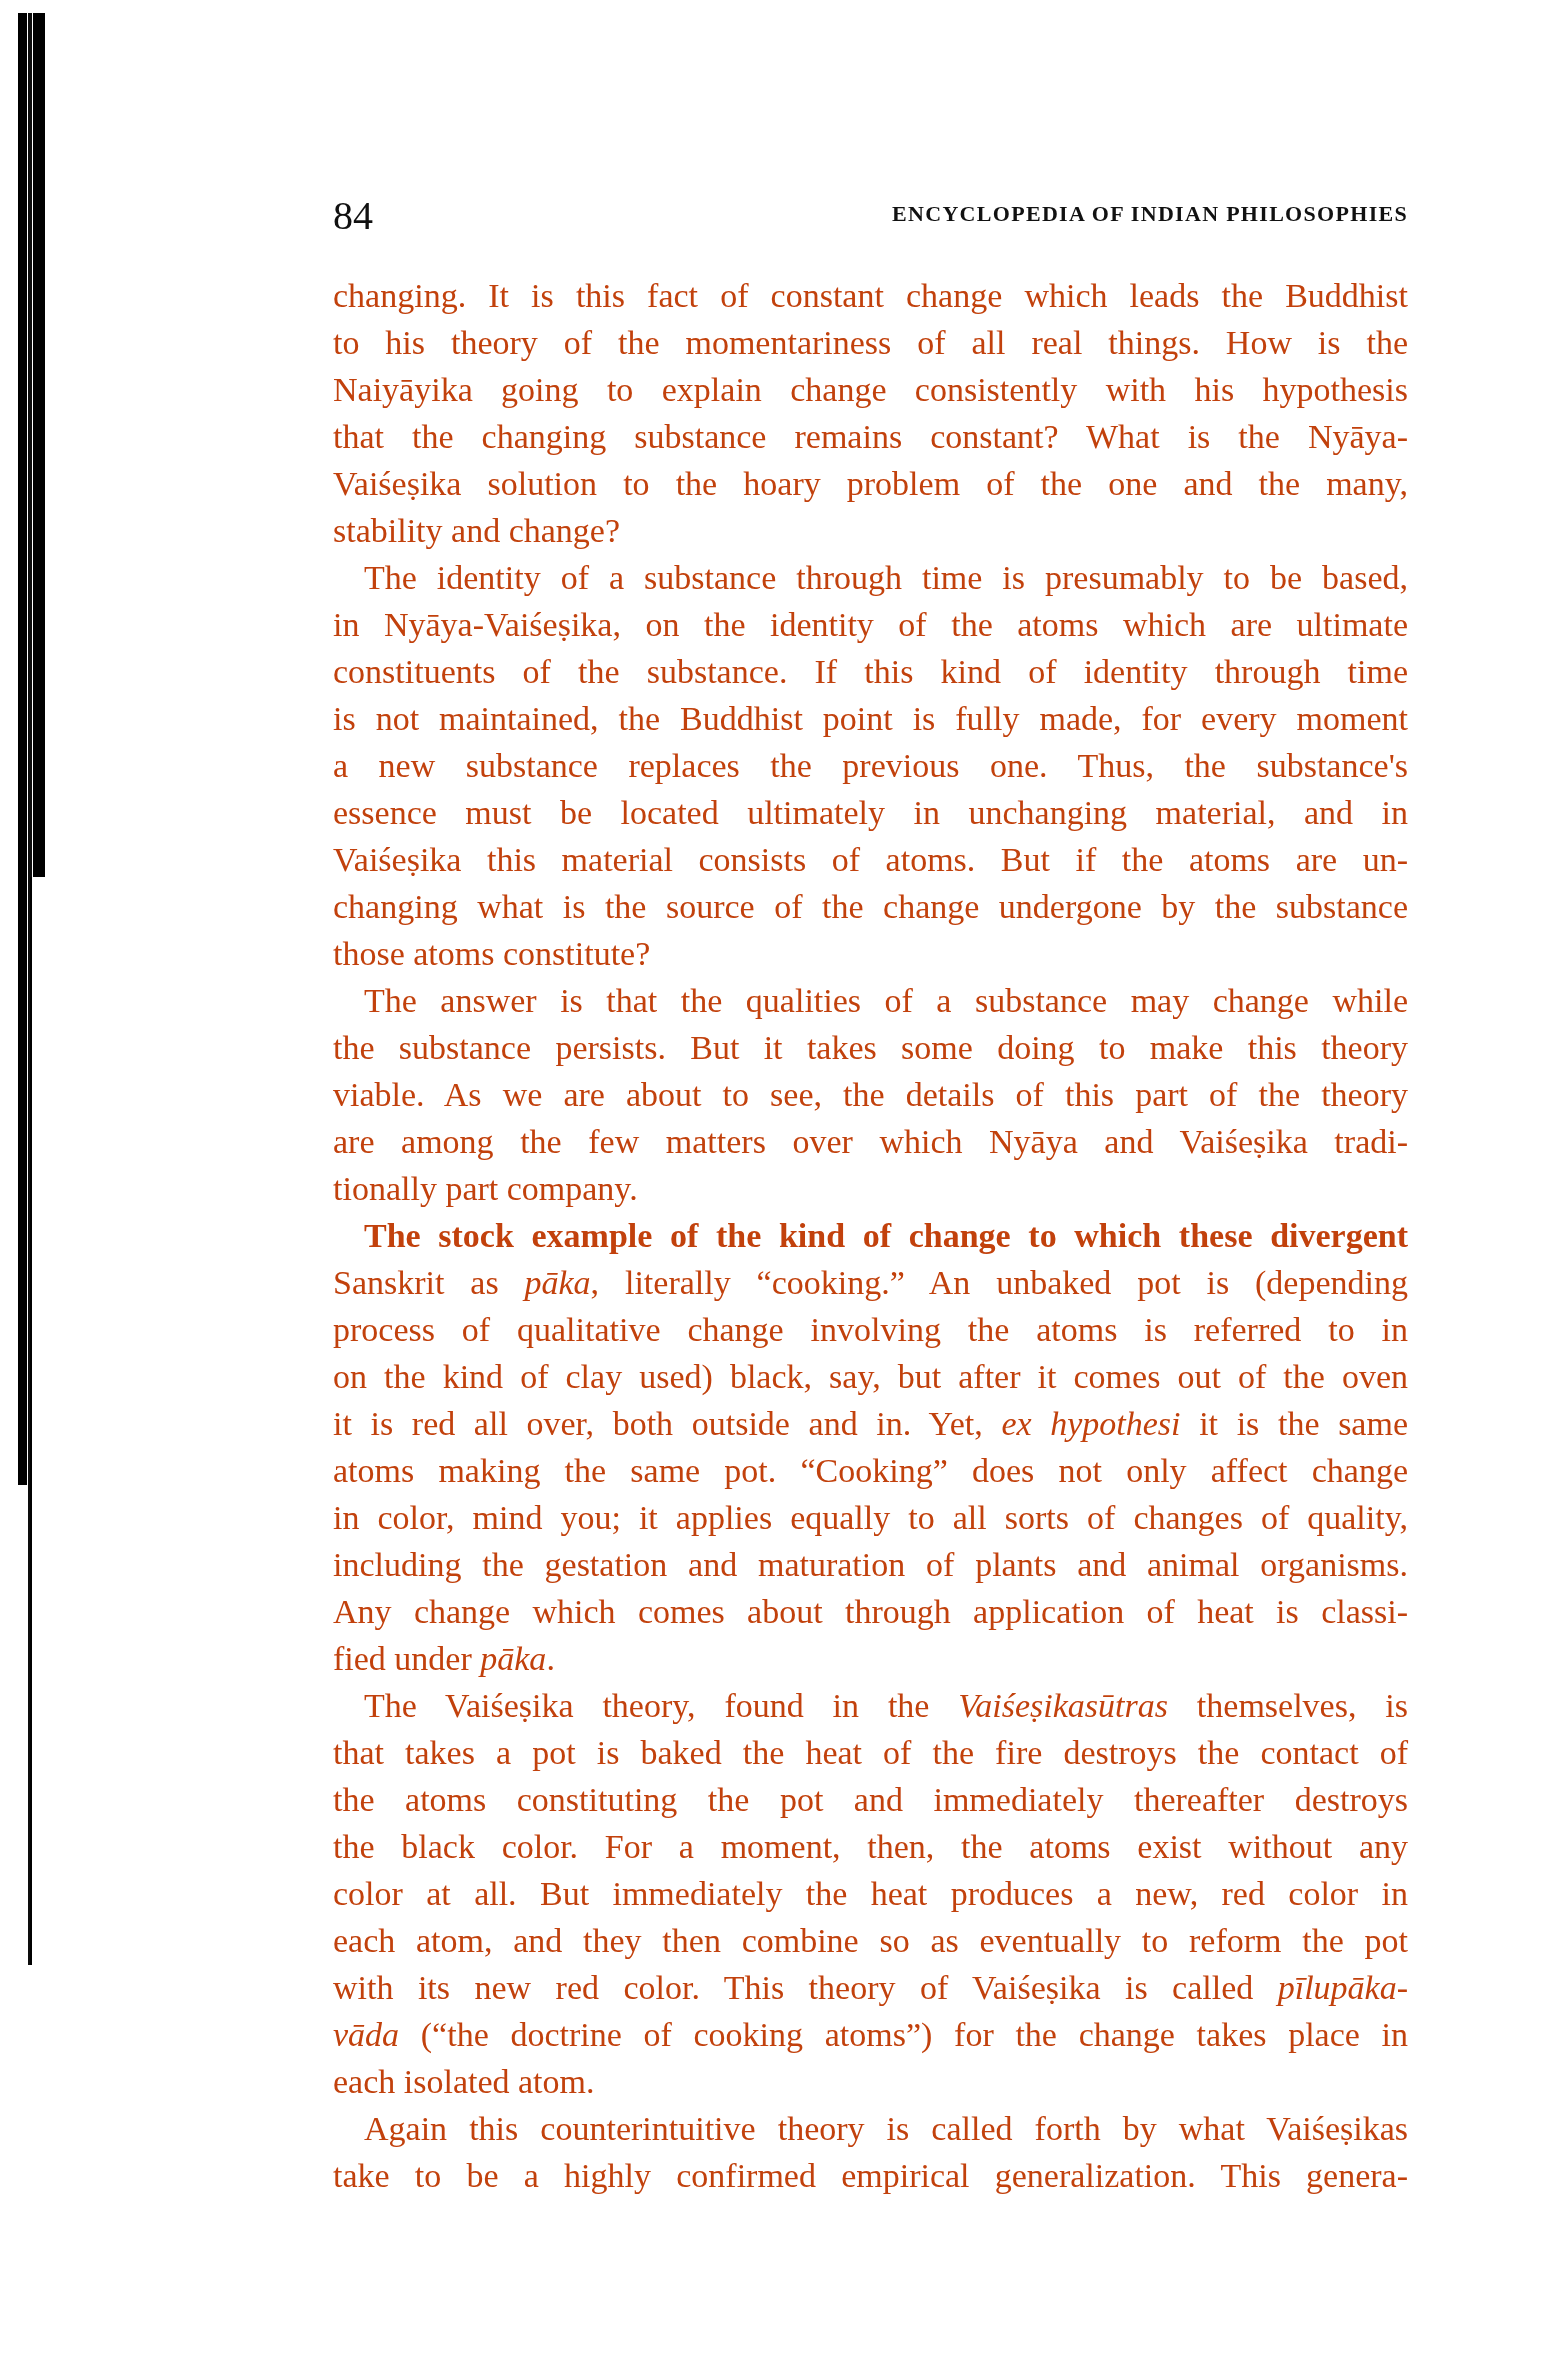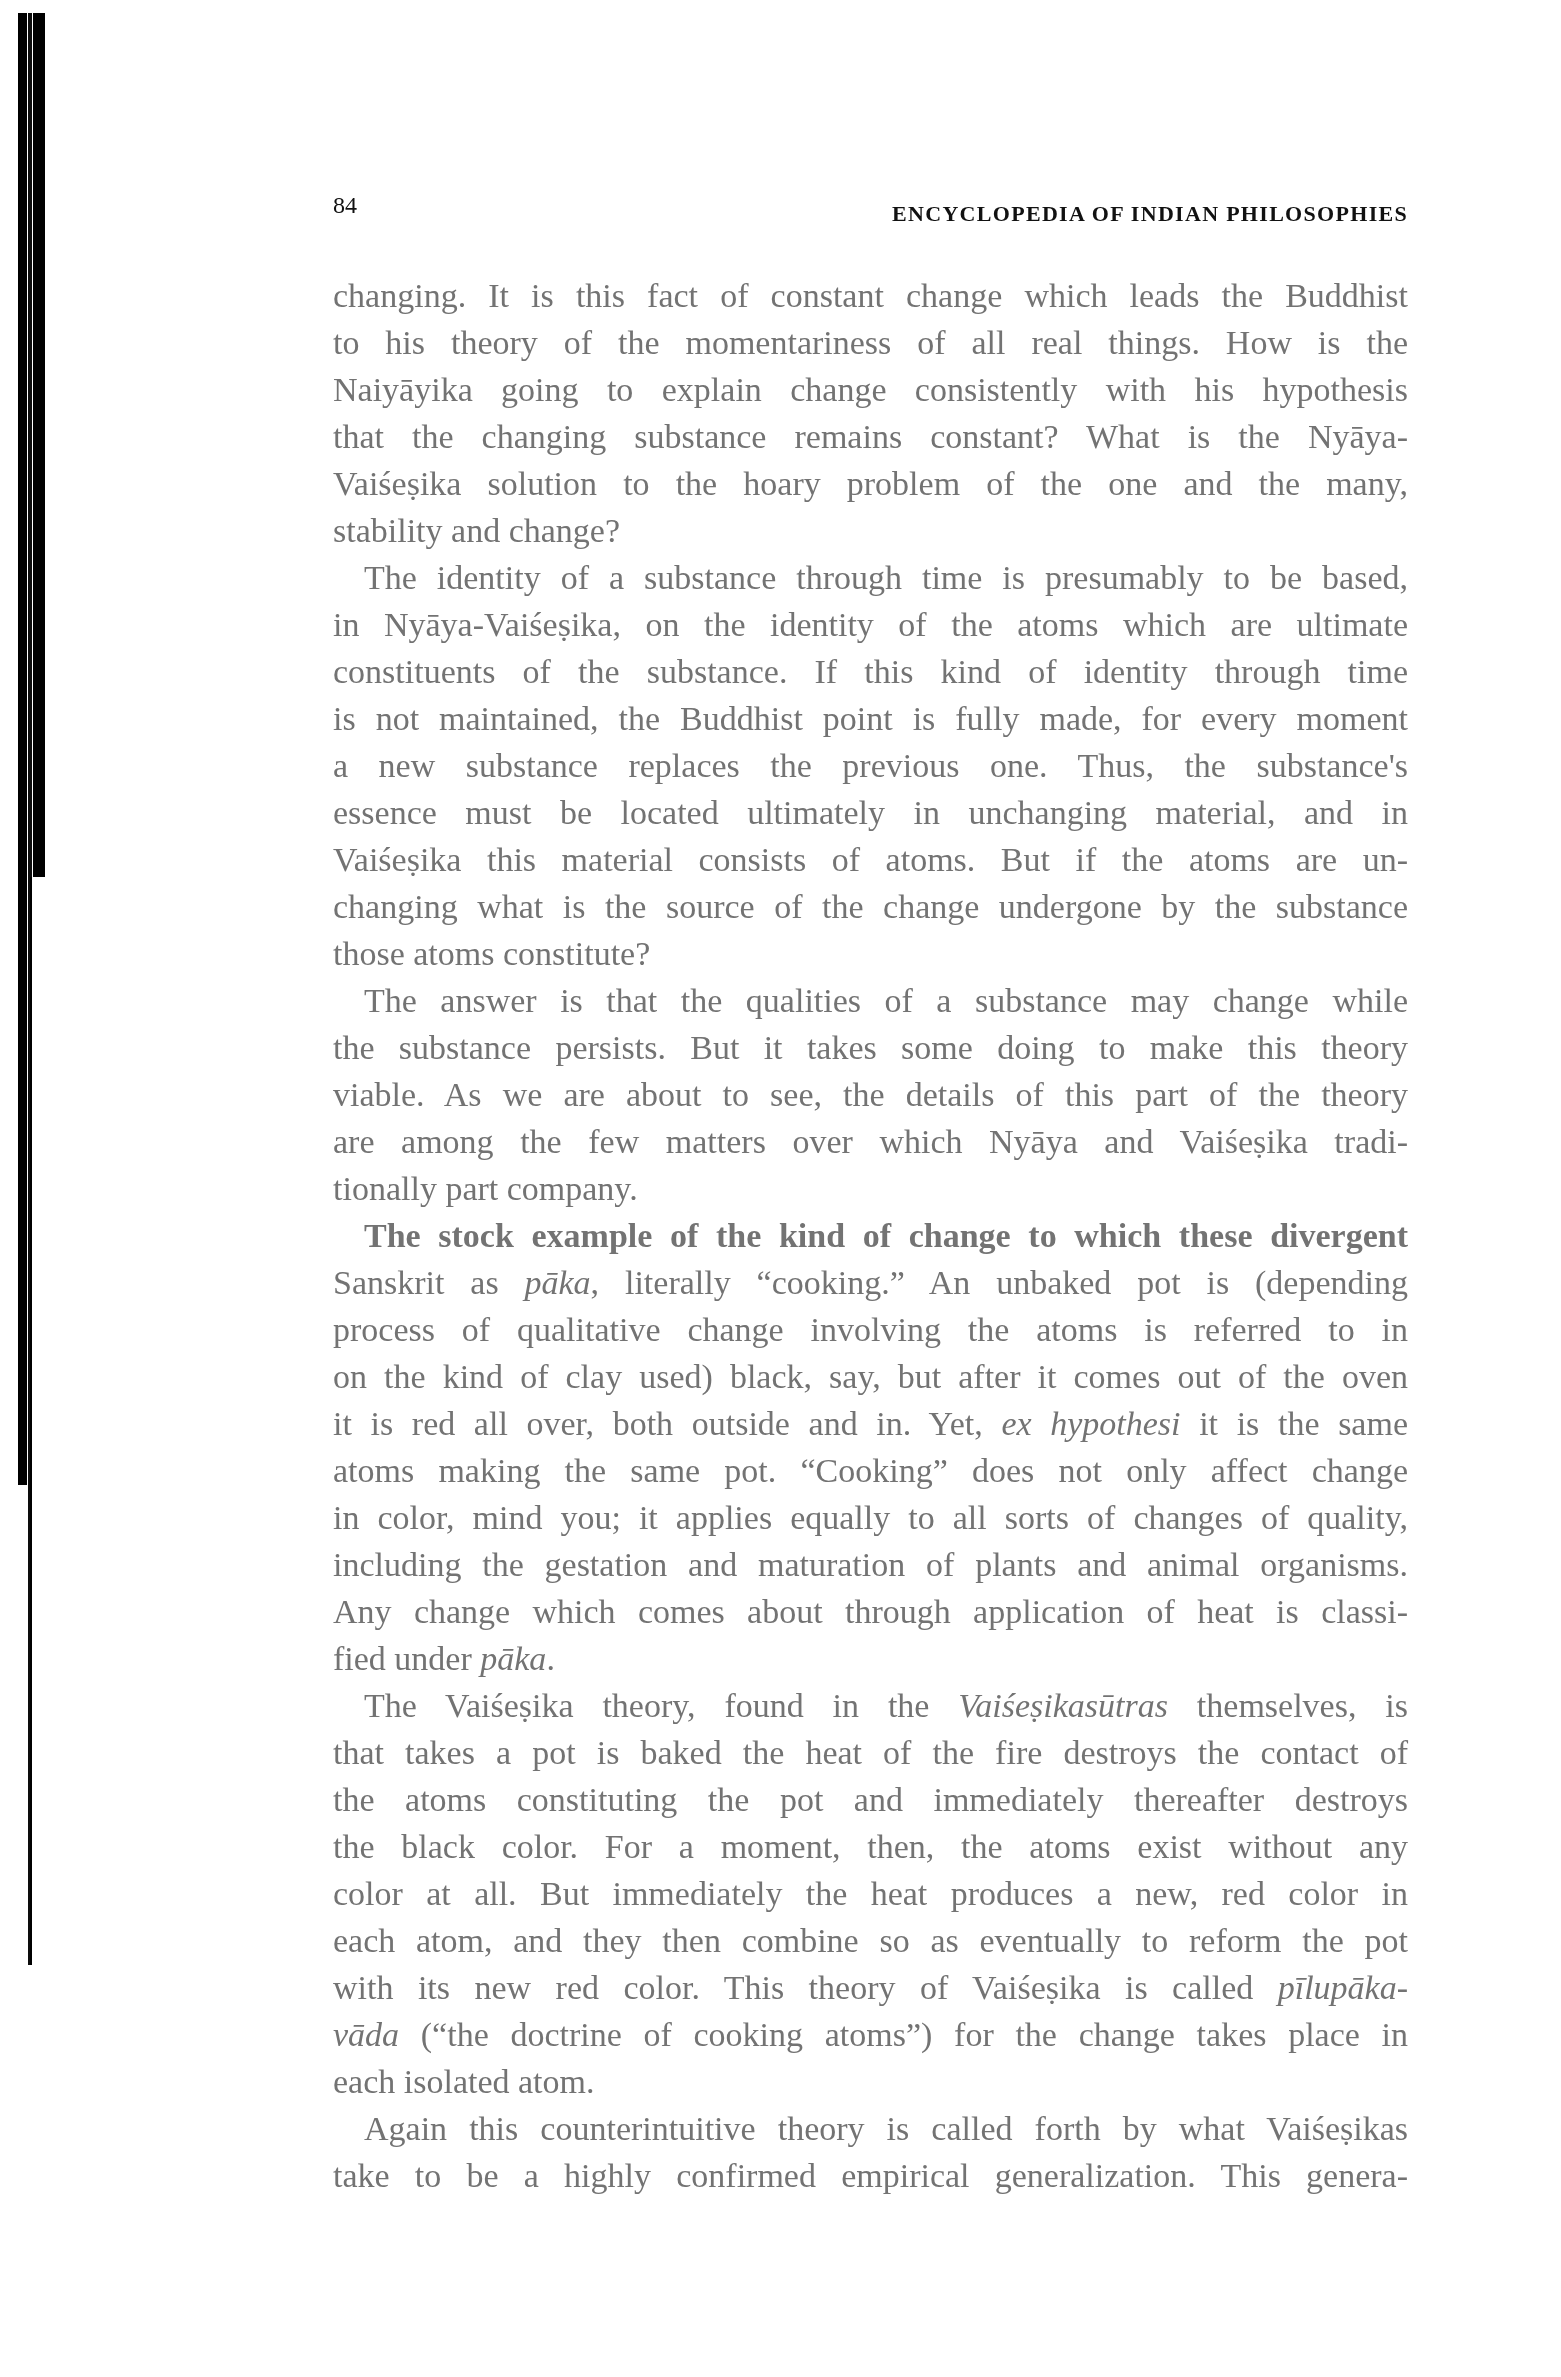--- a/index.html
+++ b/index.html
@@ -8,27 +8,27 @@
 
     
     .binding { position: absolute; top: 12.8px; left: 18px; width: 28px; height: 1984px; }
     .binding .strip { position: absolute; top: 0; background: #000; }
     .binding .s1 { left: 0; width: 9px; height: 1472px; }
     .binding .s2 { left: 10.2px; width: 3.8px; height: 1952px; opacity: 0.95; }
     .binding .s3 { left: 15.4px; width: 11.5px; height: 864px; }
     .binding .s4 { left: 11.5px; width: 2.6px; top: 864px; height: 1088px; }
 
     .header { position: absolute; top: 192px; left: 333px; width: 1075px; height: 51px; }
-    .page-number { position: absolute; left: 0; top: 0; font-family: "Liberation Serif", serif; font-size: 24px; color: #111; }
+    .page-number { position: absolute; left: 0; top: 0; font-family: "Liberation Serif", serif; font-size: 40px; color: #111; }
     .running-head { position: absolute; right: 0; top: 9px; font-family: "Liberation Serif", serif; font-size: 22px; letter-spacing: 1.3px; color: #111; font-weight: bold; }
 
     .body-text {
       position: absolute; top: 272px; left: 333px; width: 1075px;
       font-family: "Liberation Serif", serif; font-size: 34px; line-height: 47px;
-      color: #737373; text-align: justify;
+      color: #c2410c; text-align: justify;
     }
     .body-text p { margin: 0; text-indent: 0; }
     .line { display: block; text-align: justify; text-align-last: justify; white-space: nowrap; }
     .line.last { text-align-last: left; }
     em { font-style: italic; }
   </style>
 </head>
 <body>
 
 <div class="page">

